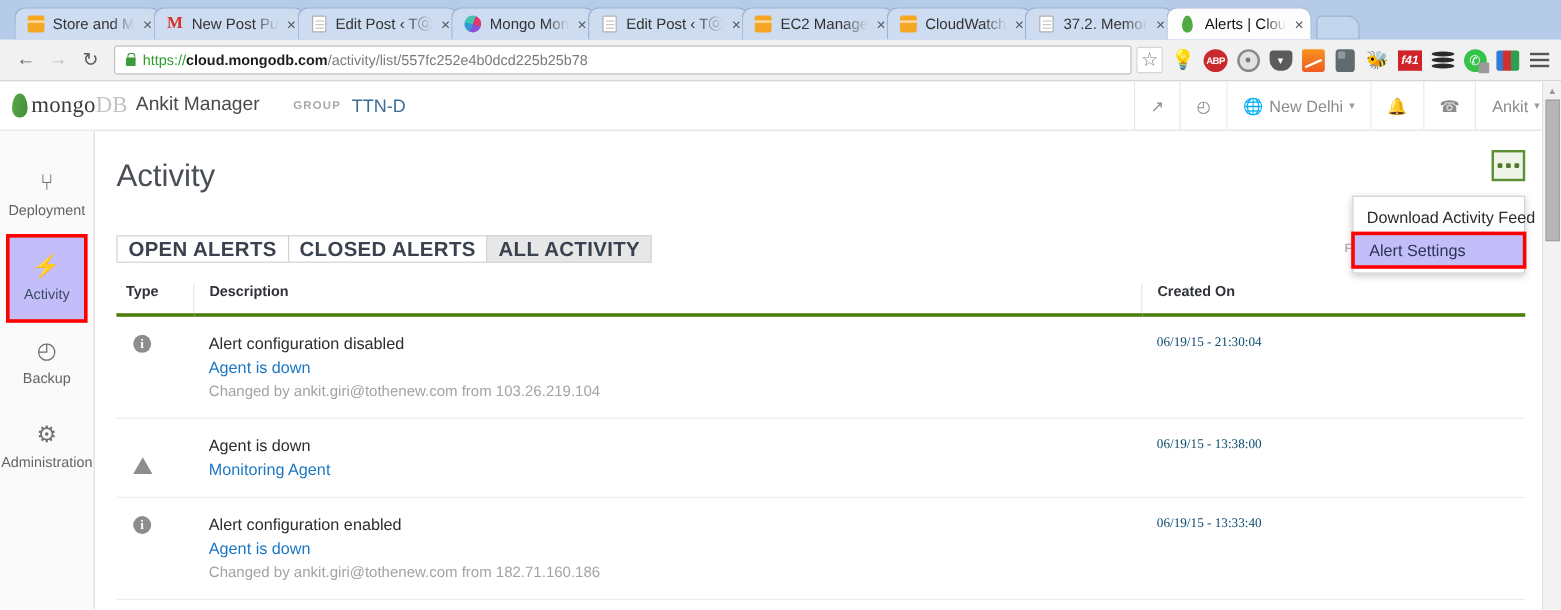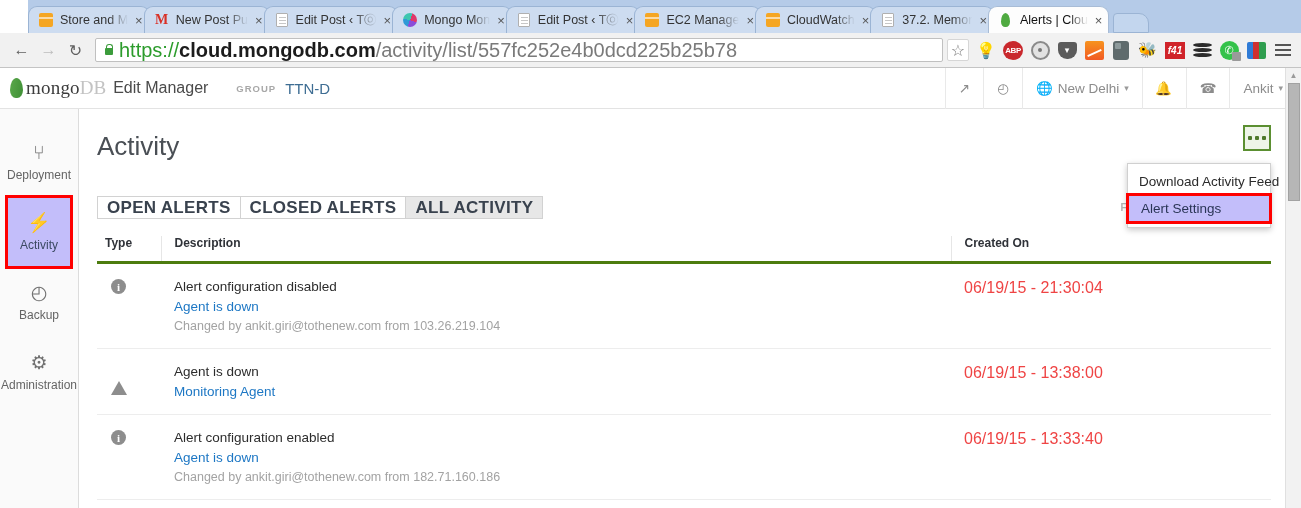--- a/index.html
+++ b/index.html
@@ -11,24 +11,23 @@
   }
 
   
   .browser { width: 1301px; height: 508px; position: relative; }
 
   .tabstrip {
     height: 33px;
     background: #b5cbe8;
     display: flex;
     align-items: flex-end;
-    padding-left: 0;
+    padding-left: 12px;
     position: relative;
     overflow: hidden;
-    margin-left: 28px;
   }
   .tab {
     height: 27px;
     display: flex;
     align-items: center;
     background: #cddcf0;
     border: 1px solid #9bb4d4;
     border-bottom: none;
     border-radius: 9px 9px 0 0;
     padding: 0 6px 0 9px;
@@ -116,21 +115,21 @@
   .urlbar {
     flex: 1 1 auto;
     height: 24px;
     background: #fff;
     border: 1px solid #c0c0c0;
     border-radius: 2px;
     margin: 0 4px 0 6px;
     display: flex;
     align-items: center;
     padding: 0 4px 0 7px;
-    font-size: 20px;
+    font-size: 12px;
     overflow: hidden;
   }
   .lock {
     width: 11px; height: 13px;
     margin-right: 5px;
     position: relative;
     flex: 0 0 auto;
   }
   .lock:before {
     content:""; position:absolute; left:1.5px; top:4px; width:8px; height:7px;
@@ -315,21 +314,21 @@
     font-weight: bold;
     padding: 0 0 11px 0;
     border-bottom: 3px solid #4d7c0f;
   }
   table.act th.c-type { width: 64px; padding-left: 8px; }
   table.act th.c-desc { width: 790px; padding-left: 13px; border-left: 1px solid #e6e6e6; }
   table.act th.c-date { padding-left: 13px; border-left: 1px solid #e6e6e6; }
   table.act td { border-bottom: 1px solid #ededed; vertical-align: top; padding-top: 15px; padding-bottom: 15px; }
   table.act td.c-type { padding-left: 14px; }
   table.act td.c-desc { padding-left: 13px; }
-  table.act td.c-date { padding-left: 13px; font-size: 16px; color: #ef4444; }
+  table.act td.c-date { padding-left: 13px; font-size: 11px; color: #0c4a6e; font-family: Liberation Serif, serif; }
 
   .ico-info {
     width: 15px; height: 15px; border-radius: 50%;
     background: #8d8d8d; color: #fff;
     font-size: 11px; font-weight: bold;
     display: flex; align-items: center; justify-content: center;
     font-family: "Liberation Serif", serif;
   }
   .ico-warn {
     width: 0; height: 0;
@@ -494,21 +493,21 @@
     </div>
   </div>
 
   <div class="page">
 
     <div class="appbar">
       <div class="brand">
         <span class="brand-leaf"></span>
         <span class="brand-mongo">mongo</span>
           <span class="brand-db">DB</span>
-        <span class="brand-cm">Edit Manager</span>
+        <span class="brand-cm">Ankit Manager</span>
       </div>
       <span class="grouplbl">GROUP</span>
       <span class="groupval">TTN-D</span>
 
       <div class="appbar-right">
         <div class="abitem">
             <span>↗</span>
           </div>
         <div class="abitem">
             <span>◴</span>

